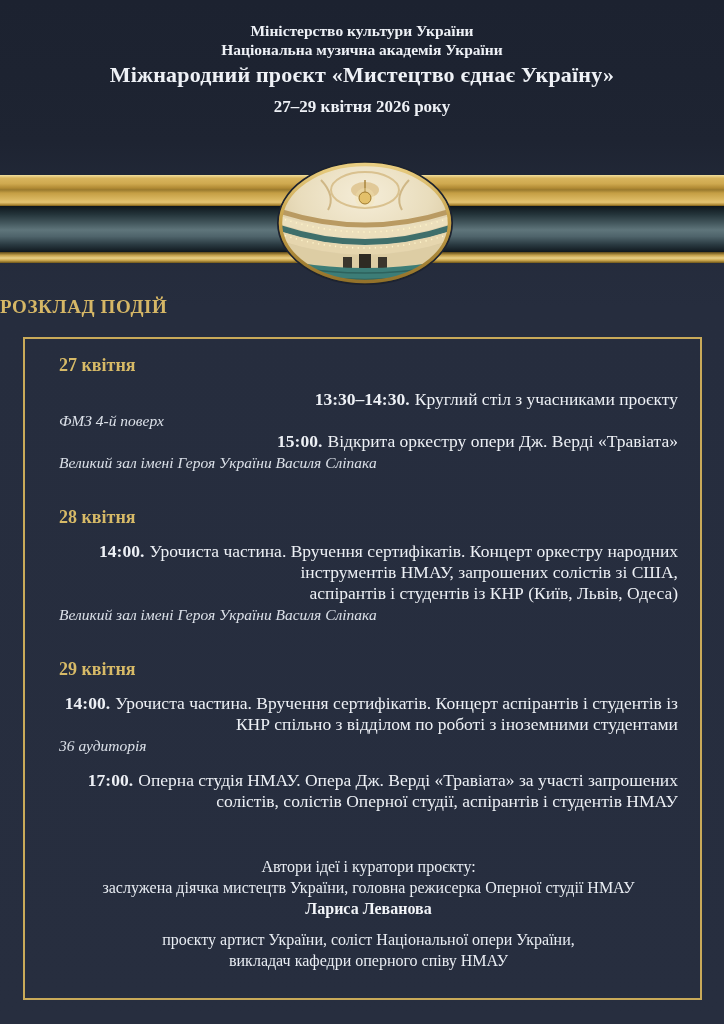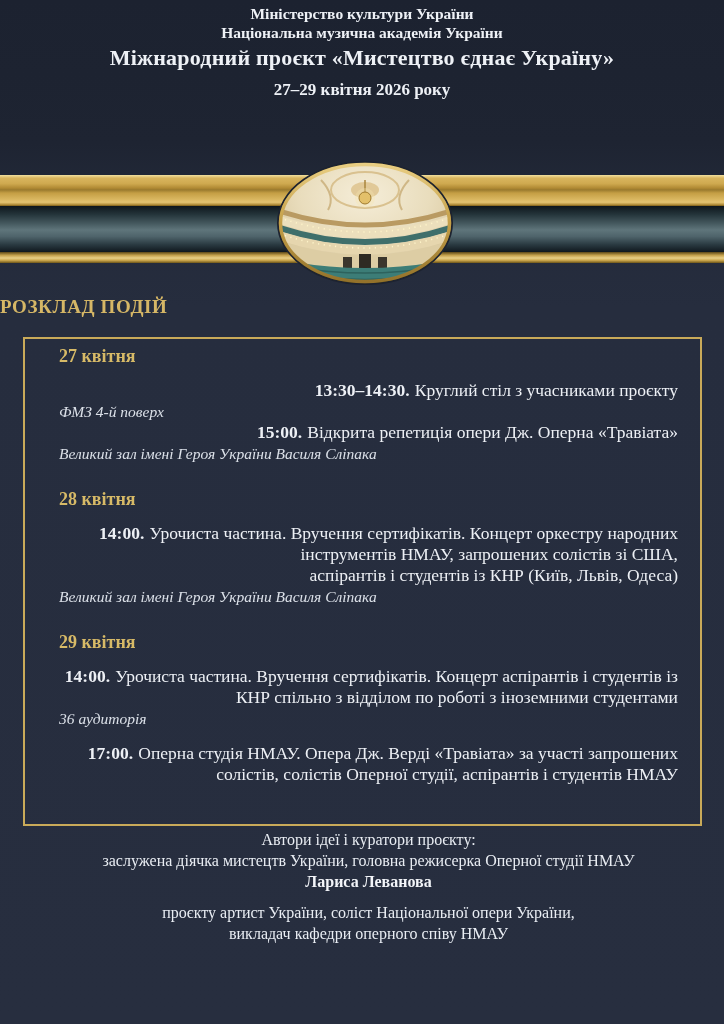--- a/index.html
+++ b/index.html
@@ -6,44 +6,44 @@
   body{
     width:724px;height:1024px;
     font-family:"Liberation Serif","DejaVu Serif",serif;
     background:#272e3f;
   }
   .poster{
     position:relative;width:724px;height:1024px;overflow:hidden;
     background:linear-gradient(180deg,#1c2230 0%,#1e2432 14%,#232a3a 20%,#262d3e 30%,#272e3f 100%);
   }
   
-  .header{position:absolute;top:0;left:0;right:0;text-align:center;padding-top:4px;color:#eef1f6;}
+  .header{position:absolute;top:0;left:0;right:0;text-align:center;padding-top:21px;color:#eef1f6;}
   .org{font-weight:bold;font-size:15.5px;line-height:19px;}
   .title{font-weight:bold;font-size:22px;line-height:26px;margin-top:3px;letter-spacing:.2px;}
   .subtitle{font-weight:bold;font-style:italic;font-size:19px;line-height:24px;}
   .dates{font-weight:bold;font-size:17px;line-height:22px;margin-top:8px;}
   
   .ribbon{position:absolute;left:0;right:0;}
   .ribbon-gold-top{top:175px;height:31px;
     background:linear-gradient(180deg,#f2e0a0 0%,#d9b55e 10%,#cfa94f 28%,#b18a34 42%,#9a7a2e 48%,#c49e44 58%,#d9b65f 78%,#e3c372 88%,#a98430 97%,#6e5518 100%);}
   .ribbon-teal{top:206px;height:46px;
     background:linear-gradient(180deg,#0e161c 0%,#24343a 18%,#45595f 38%,#5f757b 52%,#4f646b 66%,#2a3a41 84%,#10181e 100%);}
   .ribbon-gold-bottom{top:252px;height:11px;
     background:linear-gradient(180deg,#5c4716 0%,#c5a14c 30%,#e9cf87 55%,#cda94f 75%,#6e5518 100%);}
   .medallion{position:absolute;left:276px;top:160px;width:178px;height:126px;}
   
   .schedule-heading{position:absolute;top:296px;left:0;right:0;text-align:left;
     color:#d6b766;font-weight:bold;font-size:19px;letter-spacing:.6px;}
   .schedule-box{
-    position:absolute;left:23px;top:337px;width:679px;height:489px;
+    position:absolute;left:23px;top:337px;width:679px;height:663px;
     box-sizing:border-box;border:2px solid #c9aa59;
-    padding:6px 22px 0 34px;color:#edf0f5;
+    padding:15px 22px 0 34px;color:#edf0f5;
   }
   .day-date{margin:0 0 13px;font-size:18px;line-height:22px;font-weight:bold;color:#d7ba67;}
-  .day + .day{margin-top:24px;}
+  .day + .day{margin-top:33px;}
   .event{margin:0;font-size:17.5px;line-height:21px;text-align:right;}
   .event.gap-top{margin-top:14px;}
   .event .time{font-weight:bold;margin-right:.3em;}
   .event .desc{white-space:pre-line;}
   .venue{margin:0;font-style:italic;font-size:15.5px;line-height:21px;color:#dbe0e8;}
   
   .credits{margin-top:44px;text-align:center;font-size:16px;line-height:21px;color:#e9edf3;}
   .credit-name{font-weight:bold;color:#f3f5f9;}
   .credit-block-2{margin-top:10px;}
 </style>
@@ -112,21 +112,21 @@
 
   <div class="schedule-box">
 
     <section class="day">
       <h2 class="day-date">27 квітня</h2>
       <p class="event">
         <span class="time">13:30–14:30.</span><span class="desc">Круглий стіл з учасниками проєкту</span>
       </p>
       <p class="venue">ФМЗ 4-й поверх</p>
       <p class="event">
-        <span class="time">15:00.</span><span class="desc">Відкрита репетиція опери Дж. Оперна «Травіата»</span>
+        <span class="time">15:00.</span><span class="desc">Відкрита оркестру опери Дж. Верді «Травіата»</span>
       </p>
       <p class="venue">Великий зал імені Героя України Василя Сліпака</p>
     </section>
 
     <section class="day">
       <h2 class="day-date">28 квітня</h2>
       <p class="event">
         <span class="time">14:00.</span><span class="desc">Урочиста частина. Вручення сертифікатів. Концерт оркестру народних інструментів НМАУ, запрошених солістів зі США,
 аспірантів і студентів із КНР (Київ, Львів, Одеса)</span>
       </p>

